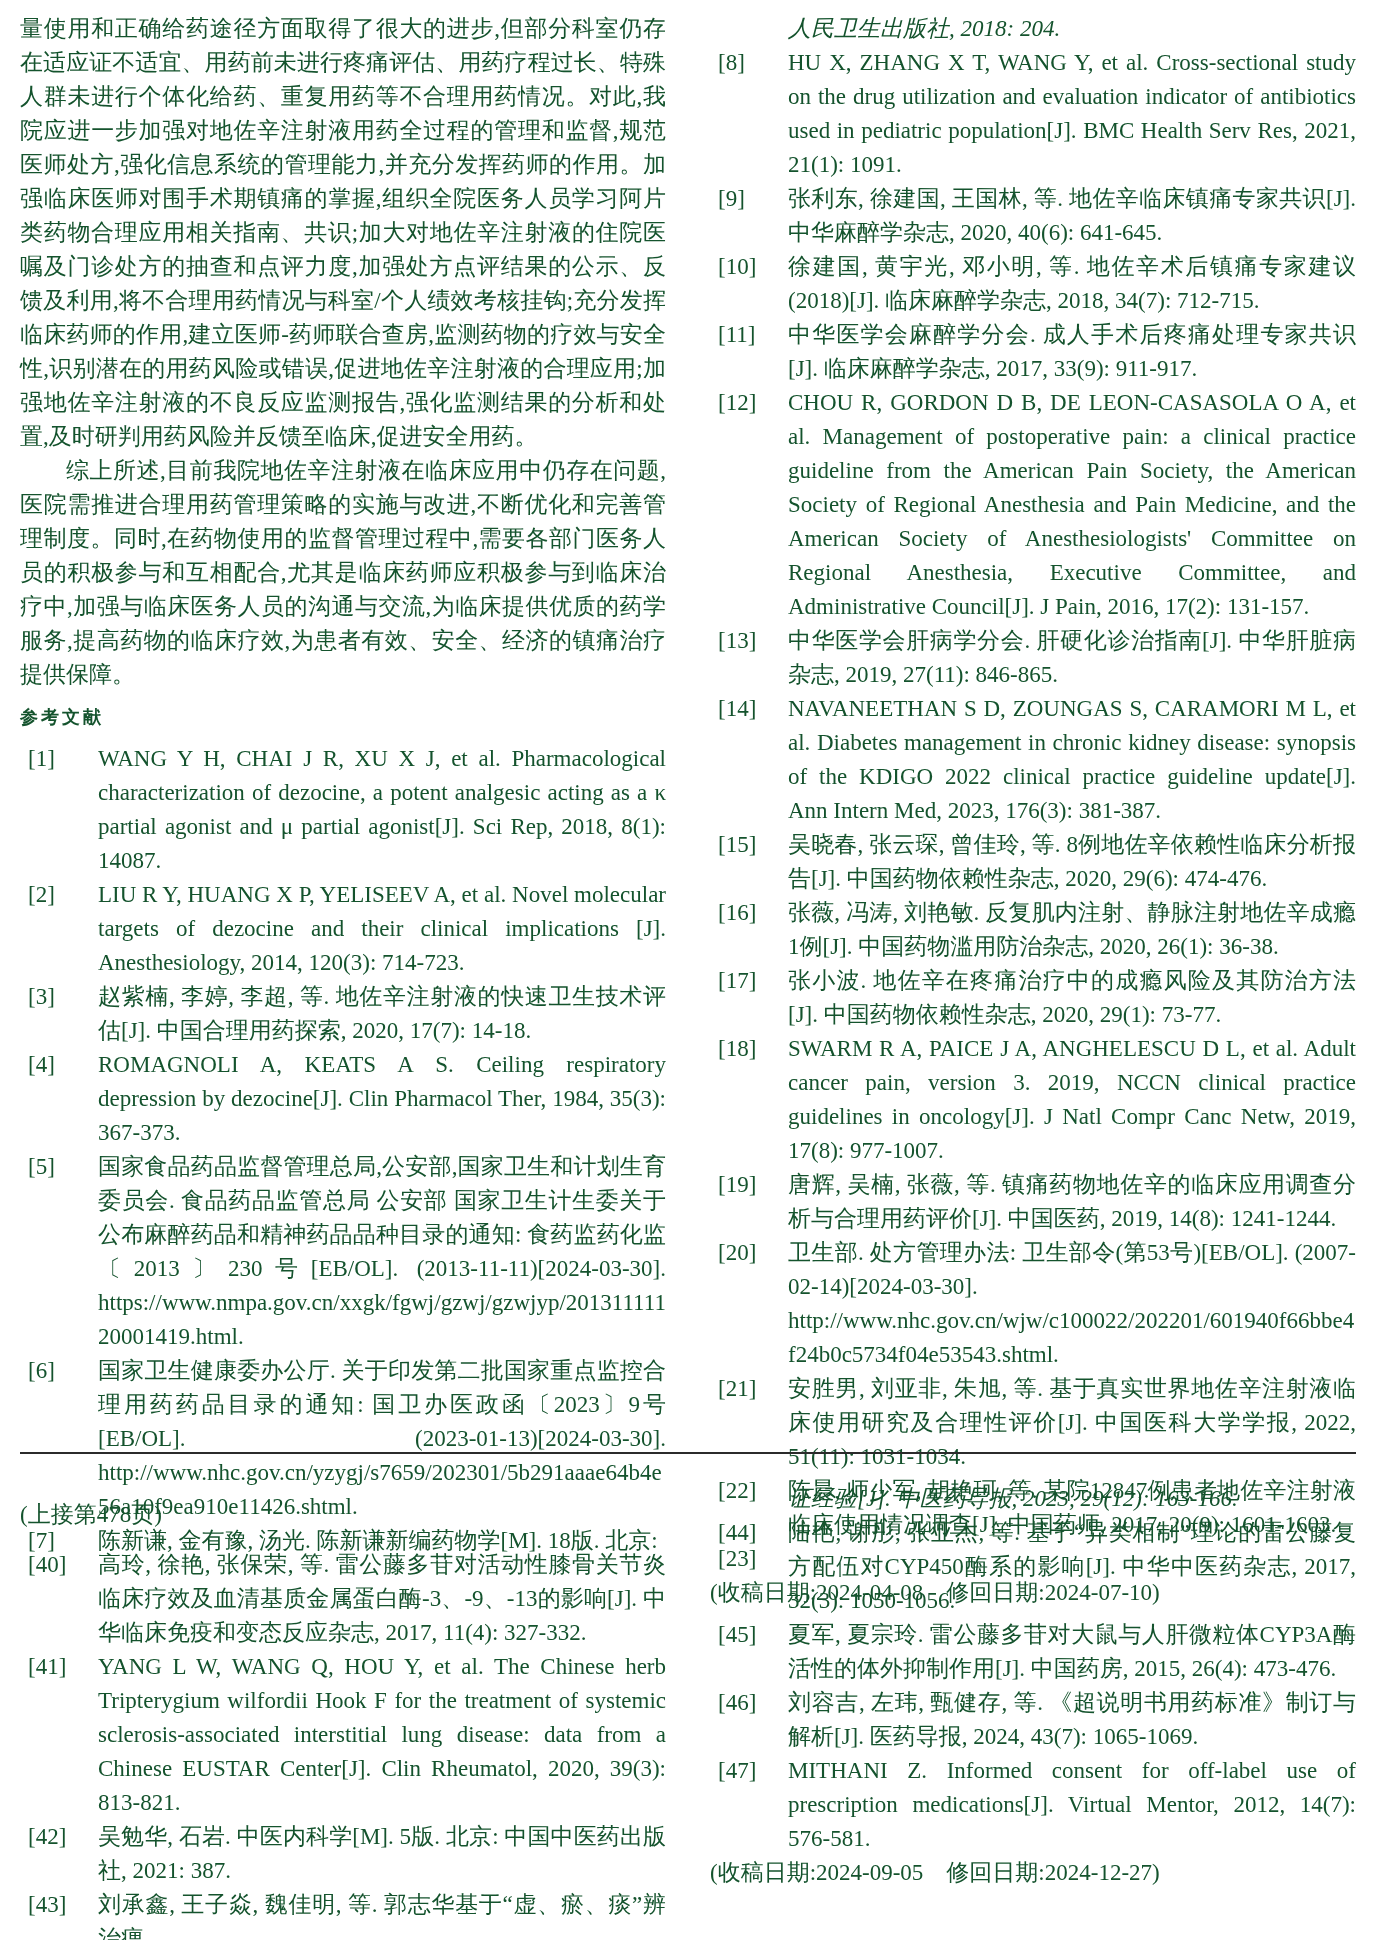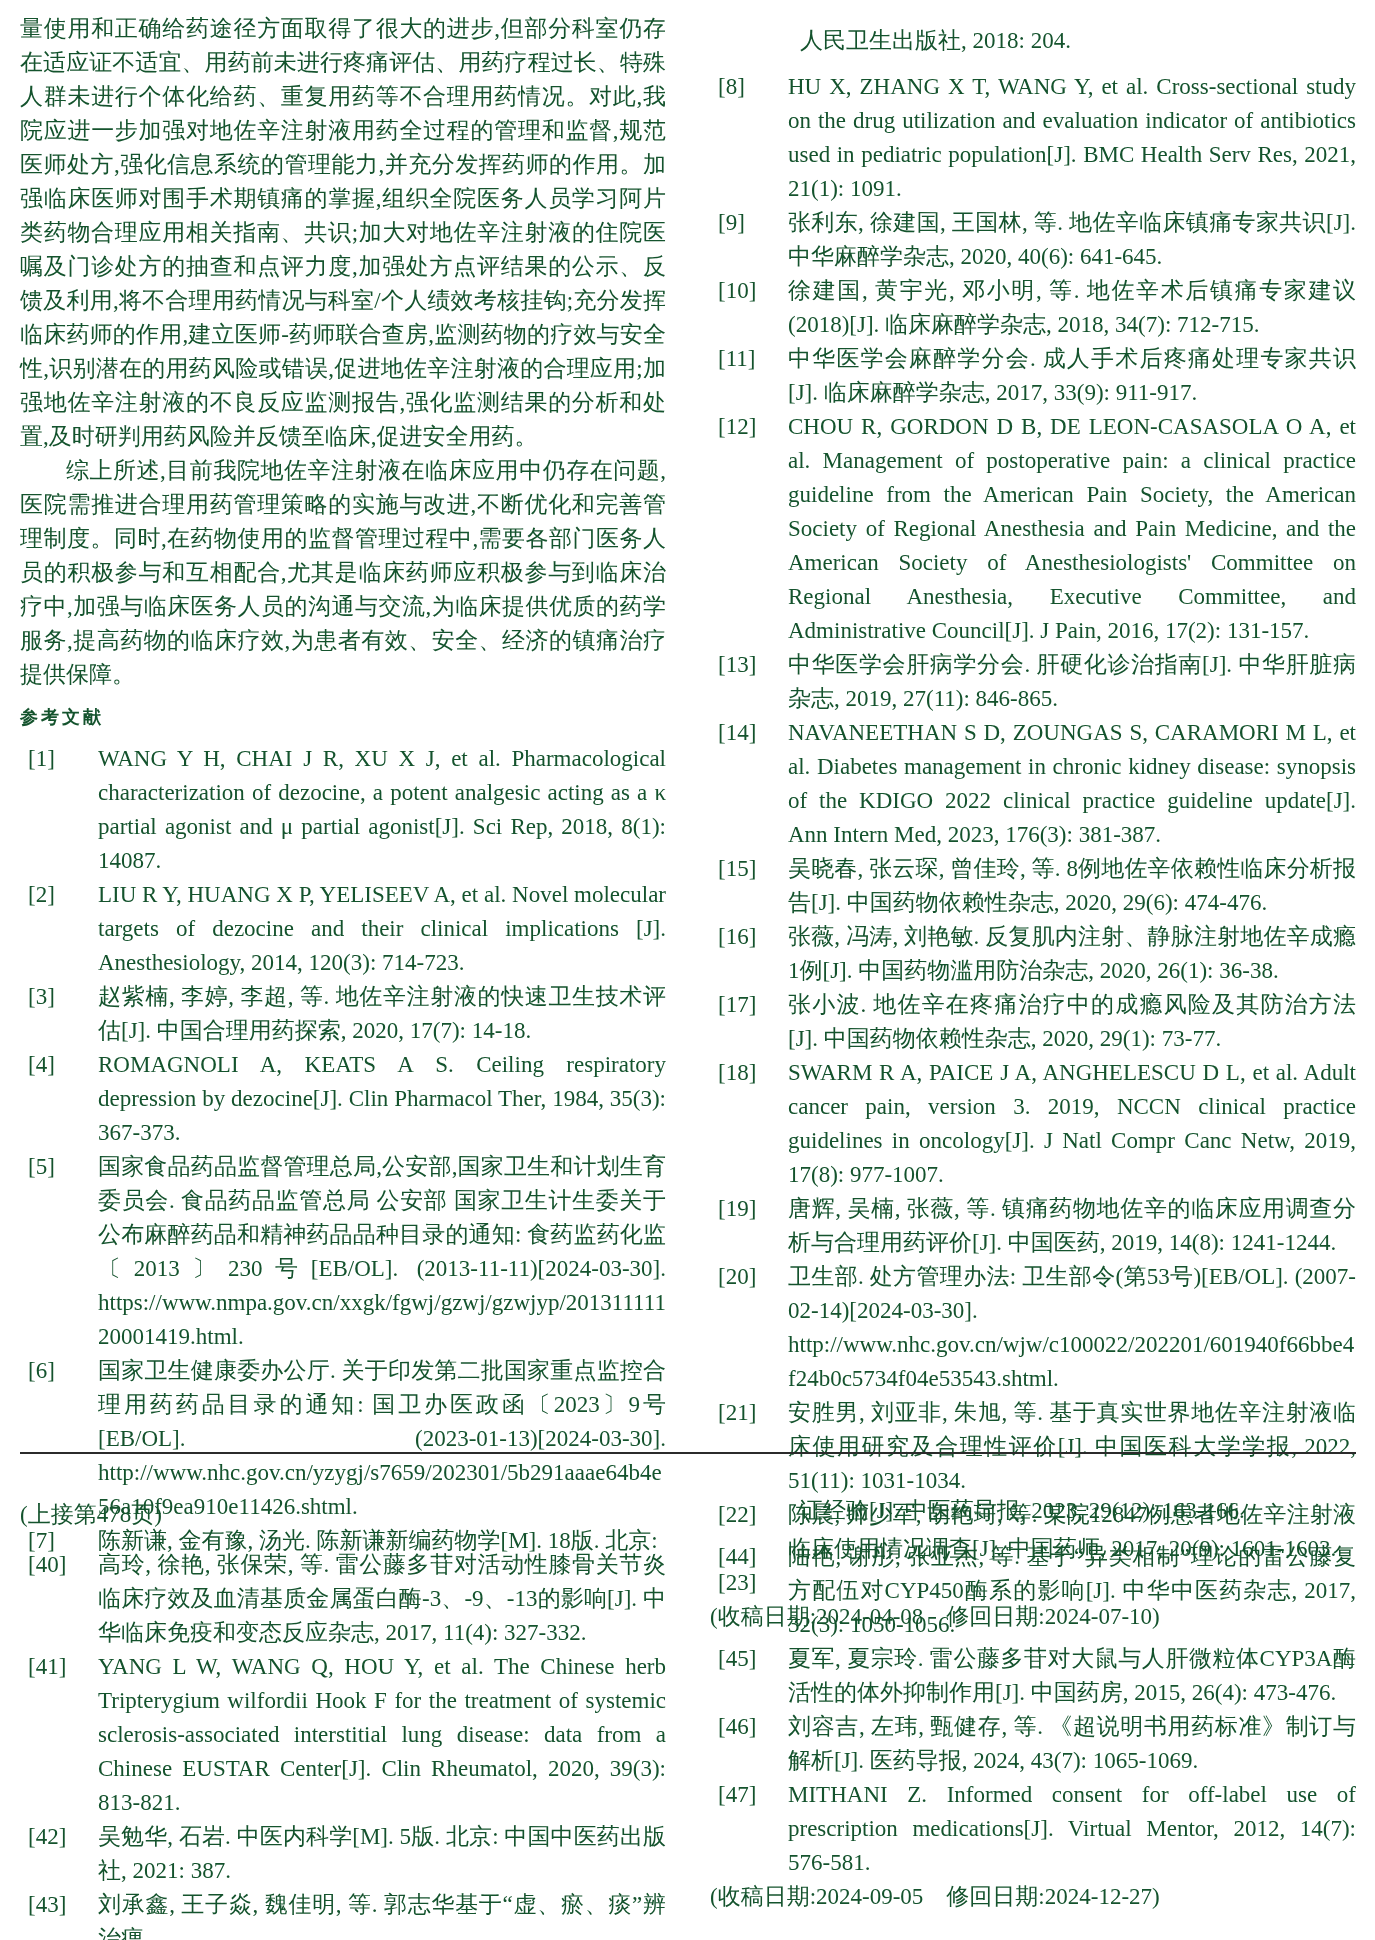--- a/index.html
+++ b/index.html
@@ -21,21 +21,21 @@
   .body-par.indent{text-indent:2em;}
   .ref-heading{
     margin:9px 0 9px 0;
     font-family:"Liberation Sans","DejaVu Sans",sans-serif;
     font-weight:bold;font-size:18px;line-height:32px;
     letter-spacing:3px;
   }
   .ref{display:flex;}
   .ref-no{flex:0 0 78px;padding-left:8px;box-sizing:border-box;}
   .ref-text{flex:1;text-align:justify;text-justify:inter-ideograph;overflow-wrap:anywhere;}
-  .carryover{margin:12px;padding-left:78px;text-align:justify;}
+  .carryover{margin:0;padding-left:78px;text-align:justify;font-style:italic;}
   .dates{margin:0;text-align:left;padding-right:2px;}
   .cont-note{margin:16px 0 16px 0;}
   .rule{
     position:absolute;top:1452px;left:20px;width:1336px;height:0;
     border-top:2.5px solid #2b2b2b;
   }
   .footer{
     position:absolute;top:1948px;left:30px;width:1322px;
     display:flex;justify-content:space-between;
     font-size:22px;line-height:28px;

